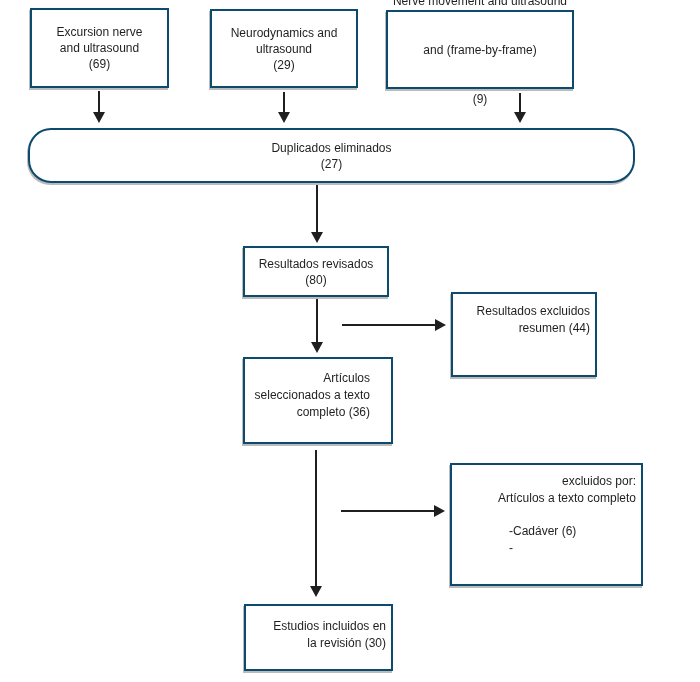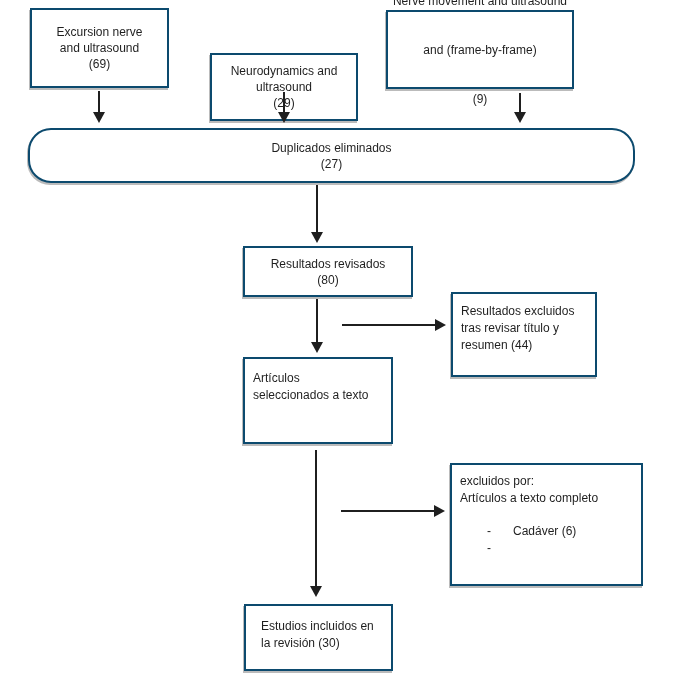--- a/index.html
+++ b/index.html
@@ -22,41 +22,41 @@
     line-height: 17px;
   }
   .node.centered {
     display: flex;
     flex-direction: column;
     justify-content: center;
     align-items: center;
     text-align: center;
     line-height: 16px;
   }
-  .node.lefttext { text-align: left; }
+  .node.lefttext { text-align: right; }
   .vline { position: absolute; width: 2px; background: #1f1f1f; }
   .hline { position: absolute; height: 2px; background: #1f1f1f; }
   .head-down {
     position: absolute; width: 0; height: 0;
     border-left: 6px solid transparent;
     border-right: 6px solid transparent;
     border-top: 11px solid #1f1f1f;
   }
   .head-right {
     position: absolute; width: 0; height: 0;
     border-top: 6px solid transparent;
     border-bottom: 6px solid transparent;
     border-left: 11px solid #1f1f1f;
   }
   
   #box-excursion   { left: 30px;  top: 8px;   width: 139px; height: 80px; }
-  #box-neuro       { left: 210px; top: 9px;   width: 148px; height: 68px; margin-top: 44px; }
+  #box-neuro       { left: 210px; top: 9px;   width: 148px; height: 79px; }
   #box-nerve       { left: 386px; top: 10px;  width: 188px; height: 79px; gap: 33px; }
   #box-duplicates  { left: 28px;  top: 128px; width: 607px; height: 55px; border-radius: 23px; }
-  #box-reviewed    { left: 243px; top: 246px; width: 170px; height: 51px; }
+  #box-reviewed    { left: 243px; top: 246px; width: 146px; height: 51px; }
   #box-excluded1   { left: 451px; top: 292px; width: 146px; height: 85px; padding: 9px 5px 0 8px; }
   #box-fulltext    { left: 243px; top: 357px; width: 150px; height: 87px; padding: 11px 21px 0 8px; }
   #box-excluded2   { left: 450px; top: 463px; width: 193px; height: 123px; padding: 8px 5px 0 8px; }
   #box-included    { left: 244px; top: 604px; width: 149px; height: 67px; padding: 12px 5px 0 15px; }
   .bullets { margin-top: 16px; }
   .bullet-row { display: flex; margin-left: 27px; }
   .bullet-marker { display: inline-block; width: 26px; flex: 0 0 26px; }
 </style>
 </head>
 <body>
@@ -104,27 +104,27 @@
   </div>
 
   <div class="vline" style="left:316px; top:299px; height:44px;"></div>
   <div class="head-down" style="left:311px; top:342px;"></div>
 
   <div class="hline" style="left:342px; top:324px; width:94px;"></div>
   <div class="head-right" style="left:435px; top:319px;"></div>
 
   <div class="node lefttext" id="box-excluded1">
     <div>Resultados excluidos</div>
-    <div>tras revisar título y</div>
     <div>resumen (44)</div>
   </div>
 
   <div class="node lefttext" id="box-fulltext">
     <div>Artículos</div>
     <div>seleccionados a texto</div>
+    <div>completo (36)</div>
   </div>
 
   <div class="vline" style="left:315px; top:450px; height:137px;"></div>
   <div class="head-down" style="left:310px; top:586px;"></div>
 
   <div class="hline" style="left:341px; top:510px; width:94px;"></div>
   <div class="head-right" style="left:434px; top:505px;"></div>
 
   <div class="node lefttext" id="box-excluded2">
     <div>excluidos por:</div>

